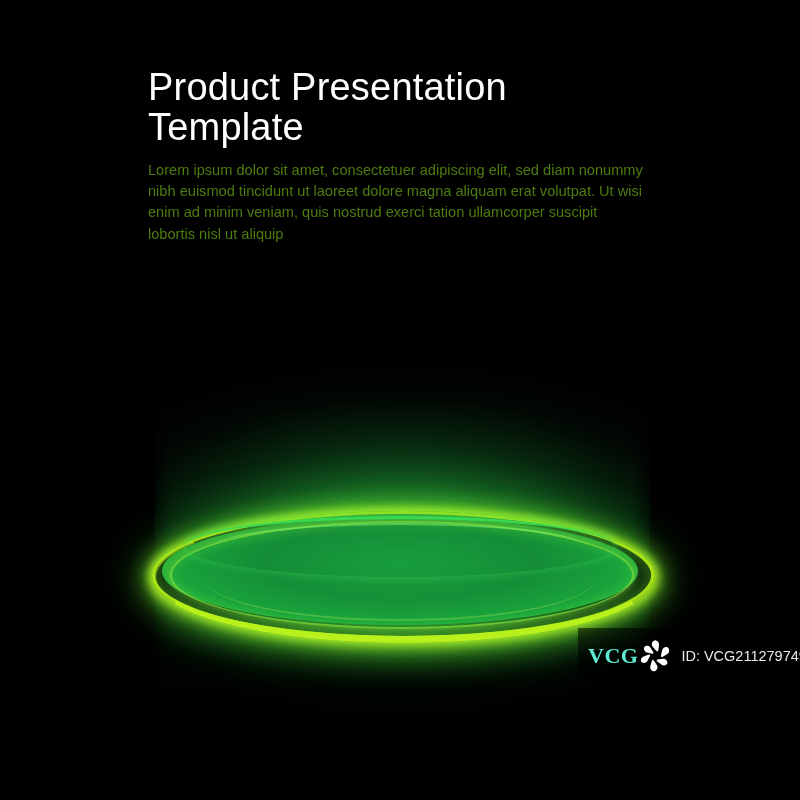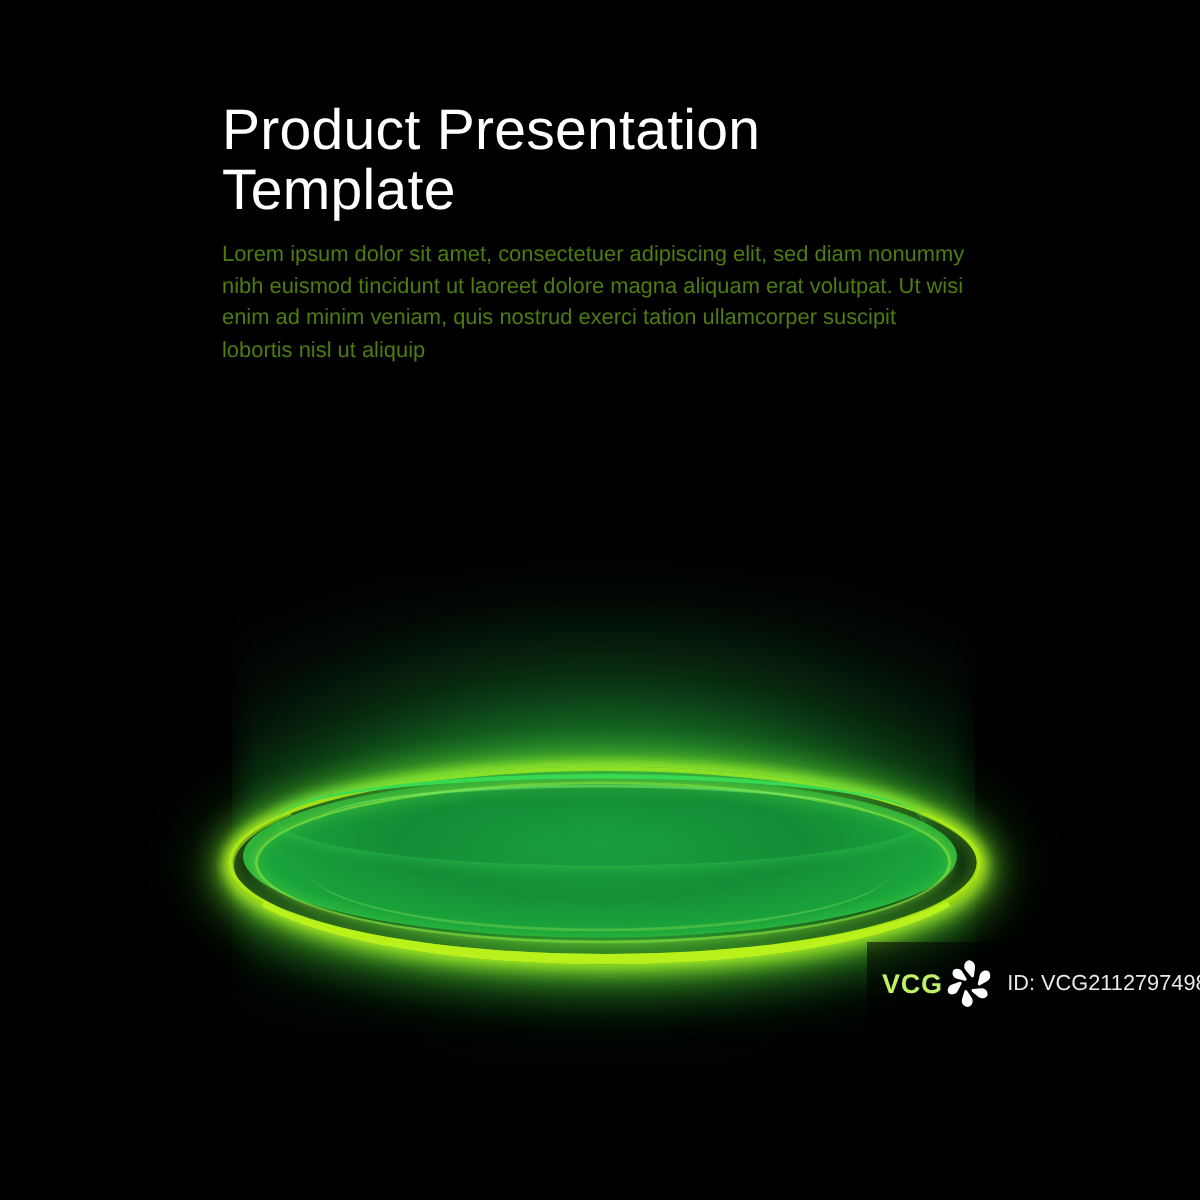--- a/index.html
+++ b/index.html
@@ -249,25 +249,25 @@
     align-items: center;
     padding-left: 10px;
     box-sizing: border-box;
   }
   .vcg-mark {
     display: flex;
     align-items: center;
     flex: 0 0 auto;
   }
   .vcg-word {
-    color: #bef264;
-    font-size: 18px;
+    color: #5eead4;
+    font-size: 22px;
     font-weight: 700;
     letter-spacing: 0.5px;
-    font-family: Liberation Sans, sans-serif;
+    font-family: Liberation Serif, serif;
   }
   .vcg-pinwheel {
     width: 40px;
     height: 40px;
     margin-left: -3px;
     flex: 0 0 auto;
   }
   .vcg-id {
     color: #e8e8e8;
     font-size: 14.5px;

